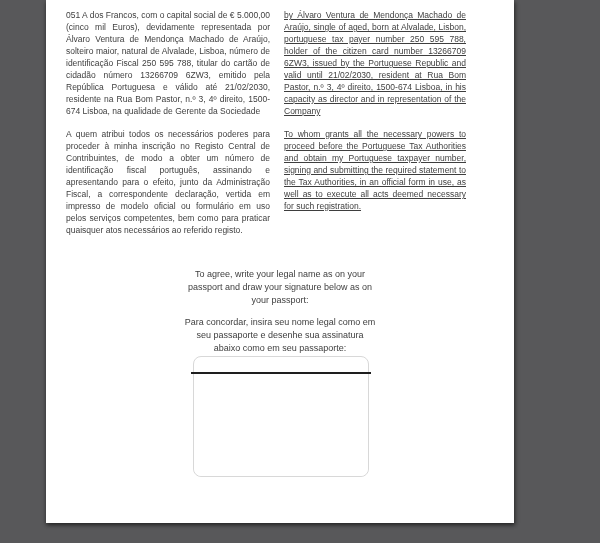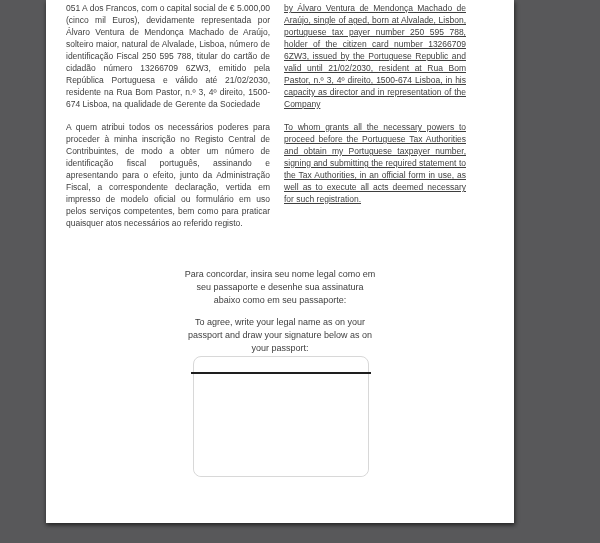--- a/index.html
+++ b/index.html
@@ -12,21 +12,21 @@
   }
   .paper {
     position: absolute;
     left: 46px; top: 0;
     width: 468px; height: 523px;
     background: #ffffff;
     box-shadow: 0 2px 4px rgba(0,0,0,0.45), 2px 2px 4px rgba(0,0,0,0.25);
   }
   .columns {
     position: absolute;
-    left: 20px; top: 2px;
+    left: 20px; top: 9px;
     width: 426px;
     display: flex;
     gap: 14px;
   }
   .col {
     color: #3e3e3e;
     font-size: 8.5px;
     line-height: 12px;
     text-align: justify;
   }
@@ -90,26 +90,26 @@
       <p>051 A dos Francos, com o capital social de € 5.000,00 (cinco mil Euros), devidamente representada por Álvaro Ventura de Mendonça Machado de Araújo, solteiro maior, natural de Alvalade, Lisboa, número de identificação Fiscal 250 595 788, titular do cartão de cidadão número 13266709 6ZW3, emitido pela República Portuguesa e válido até 21/02/2030, residente na Rua Bom Pastor, n.º 3, 4º direito, 1500-674 Lisboa, na qualidade de Gerente da Sociedade</p>
       <p>A quem atribui todos os necessários poderes para proceder à minha inscrição no Registo Central de Contribuintes, de modo a obter um número de identificação fiscal português, assinando e apresentando para o efeito, junto da Administração Fiscal, a correspondente declaração, vertida em impresso de modelo oficial ou formulário em uso pelos serviços competentes, bem como para praticar quaisquer atos necessários ao referido registo.</p>
     </div>
     <div class="col col-right">
       <p>by Álvaro Ventura de Mendonça Machado de Araújo, single of aged, born at Alvalade, Lisbon, portuguese tax payer number 250 595 788, holder of the citizen card number 13266709 6ZW3, issued by the Portuguese Republic and valid until 21/02/2030, resident at Rua Bom Pastor, n.º 3, 4º direito, 1500-674 Lisboa, in his capacity as director and in representation of the Company</p>
       <p>To whom grants all the necessary powers to proceed before the Portuguese Tax Authorities and obtain my Portuguese taxpayer number, signing and submitting the required statement to the Tax Authorities, in an official form in use, as well as to execute all acts deemed necessary for such registration.</p>
     </div>
   </div>
 
   <div class="instructions">
+    <p class="instr">To agree, write your legal name as on your
+passport and draw your signature below as on
+your passport:</p>
     <p class="instr">Para concordar, insira seu nome legal como em
 seu passaporte e desenhe sua assinatura
 abaixo como em seu passaporte:</p>
-    <p class="instr">To agree, write your legal name as on your
-passport and draw your signature below as on
-your passport:</p>
   </div>
 
   <div class="sig-box">
     <input class="sig-name" type="text" value="" style="">
     <div class="sig-pad"></div>
   </div>
   <div class="sig-line"></div>
 
 </div>
 

